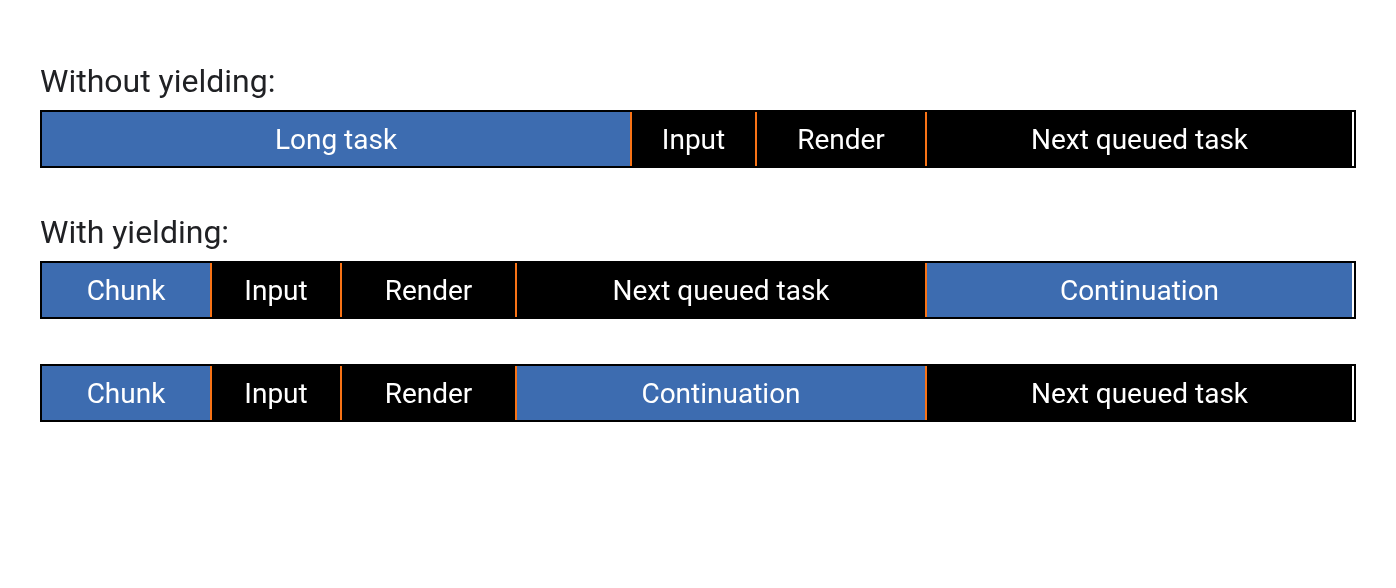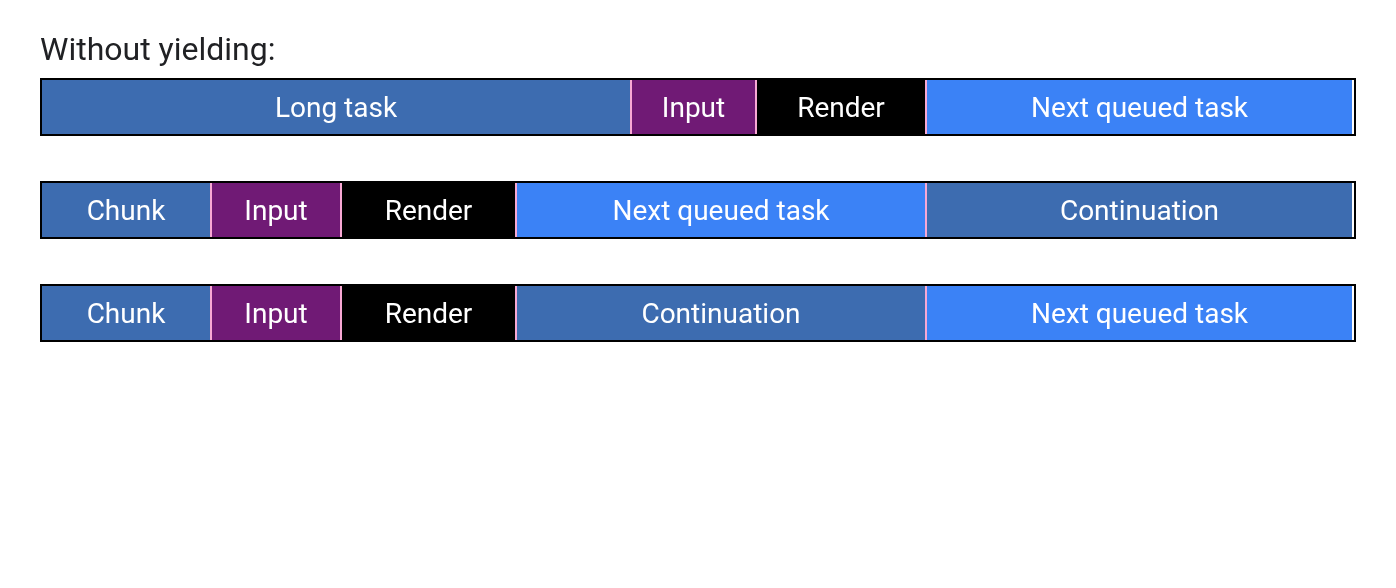--- a/index.html
+++ b/index.html
@@ -8,20 +8,21 @@
       box-sizing: border-box;
     }
     body {
       font-family: 'Google Sans', 'Roboto', Arial, sans-serif;
       background: #fff;
       padding: 30px 40px;
       width: 1396px;
     }
     .section {
       margin-bottom: 45px;
+      margin-top: 32px;
     }
     .section:last-child {
       margin-bottom: 0;
     }
     .section-title {
       font-size: 32px;
       color: #202124;
       margin-bottom: 10px;
       font-weight: 400;
     }
@@ -30,45 +31,46 @@
       height: 58px;
       border: 2px solid #000;
     }
     .block {
       display: flex;
       align-items: center;
       justify-content: center;
       color: #fff;
       font-size: 28px;
       font-weight: 400;
-      border-right: 2px solid #f9a8d4;
+      border-right: 2px solid #f97316;
       white-space: nowrap;
     }
     .block:last-child {
       border-right: none;
     }
     .blue { background-color: #3d6cb0; }
-    .red { background-color: #701a75; text-align: center; }
+    .red { background-color: #000000; text-align: center; }
     .green { background-color: #000000; }
-    .gray { background-color: #3b82f6; }
+    .gray { background-color: #000000; }
   </style>
 </head>
 <body>
 
 <div class="section">
   <div class="section-title">Without yielding:</div>
   <div class="bar">
     <div class="block blue" style="flex-basis:590px">Long task</div>
     <div class="block red" style="flex-basis:125px">Input</div>
     <div class="block green" style="flex-basis:170px">Render</div>
     <div class="block gray" style="flex-basis:425px">Next queued task</div>
   </div>
 </div>
 
 <div class="section">
+  <div class="section-title">With yielding:</div>
   <div class="bar">
     <div class="block blue" style="flex-basis:170px">Chunk</div>
     <div class="block red" style="flex-basis:130px">Input</div>
     <div class="block green" style="flex-basis:175px">Render</div>
     <div class="block gray" style="flex-basis:410px">Next queued task</div>
     <div class="block blue" style="flex-basis:425px">Continuation</div>
   </div>
 </div>
 
 <div class="section">

